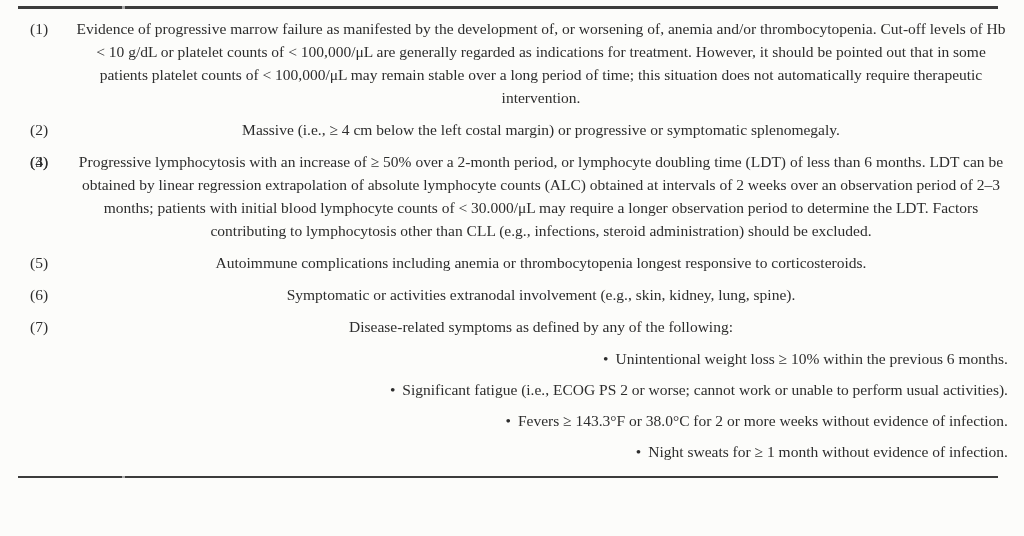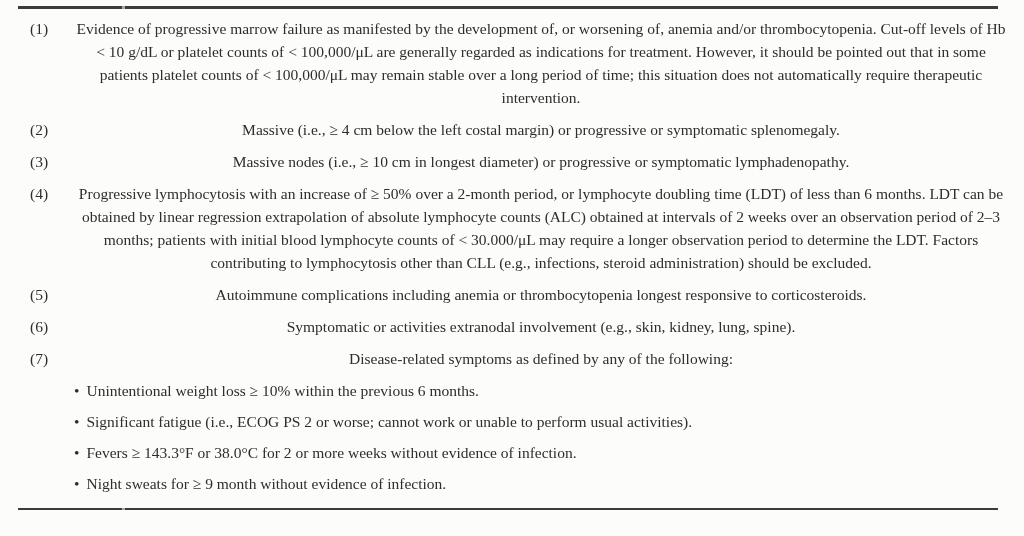--- a/index.html
+++ b/index.html
@@ -40,21 +40,21 @@
   }
   .num {
     position: absolute;
     left: 30px;
     top: 0;
     text-align: left;
   }
   .bullet-row {
     padding: 0 16px 0 74px;
     margin-bottom: 8px;
-    text-align: left;
+    text-align: right;
     line-height: 23px;
   }
   .bullet-glyph {
     display: inline-block;
     margin-right: 7px;
   }
 </style>
 </head>
 <body>
 
@@ -69,21 +69,20 @@
       <span>Evidence of progressive marrow failure as manifested by the development of, or worsening of, anemia and/or thrombocytopenia. Cut-off levels of Hb &lt; 10 g/dL or platelet counts of &lt; 100,000/μL are generally regarded as indications for treatment. However, it should be pointed out that in some patients platelet counts of &lt; 100,000/μL may remain stable over a long period of time; this situation does not automatically require therapeutic intervention.</span>
     </div>
 
     <div class="row">
       <span class="num">(2)</span>
       <span>Massive (i.e., ≥ 4 cm below the left costal margin) or progressive or symptomatic splenomegaly.</span>
     </div>
 
     <div class="row">
       <span class="num">(3)</span>
-      <span>Massive nodes (i.e., ≥ 10 cm in longest diameter) or progressive or symptomatic lymphadenopathy.</span>
     </div>
 
     <div class="row">
       <span class="num">(4)</span>
       <span>Progressive lymphocytosis with an increase of ≥ 50% over a 2-month period, or lymphocyte doubling time (LDT) of less than 6 months. LDT can be obtained by linear regression extrapolation of absolute lymphocyte counts (ALC) obtained at intervals of 2 weeks over an observation period of 2–3 months; patients with initial blood lymphocyte counts of &lt; 30.000/μL may require a longer observation period to determine the LDT. Factors contributing to lymphocytosis other than CLL (e.g., infections, steroid administration) should be excluded.</span>
     </div>
 
     <div class="row">
       <span class="num">(5)</span>
       <span>Autoimmune complications including anemia or thrombocytopenia longest responsive to corticosteroids.</span>
@@ -105,20 +104,20 @@
 
     <div class="bullet-row">
       <span class="bullet-glyph">•</span><span>Significant fatigue (i.e., ECOG PS 2 or worse; cannot work or unable to perform usual activities).</span>
     </div>
 
     <div class="bullet-row">
       <span class="bullet-glyph">•</span><span>Fevers ≥ 143.3°F or 38.0°C for 2 or more weeks without evidence of infection.</span>
     </div>
 
     <div class="bullet-row">
-      <span class="bullet-glyph">•</span><span>Night sweats for ≥ 9 month without evidence of infection.</span>
+      <span class="bullet-glyph">•</span><span>Night sweats for ≥ 1 month without evidence of infection.</span>
     </div>
 
   </div>
 
   <div class="rule"></div>
 
 </div>
 
 </body></html>

